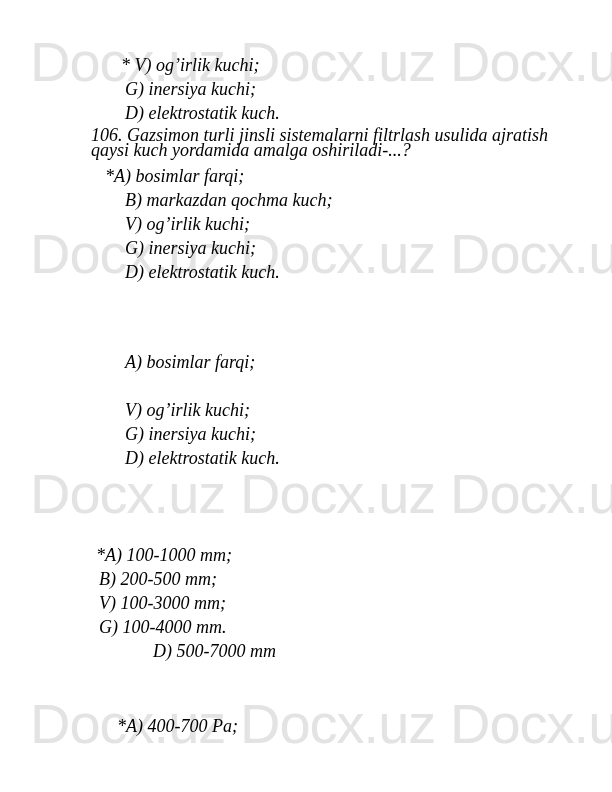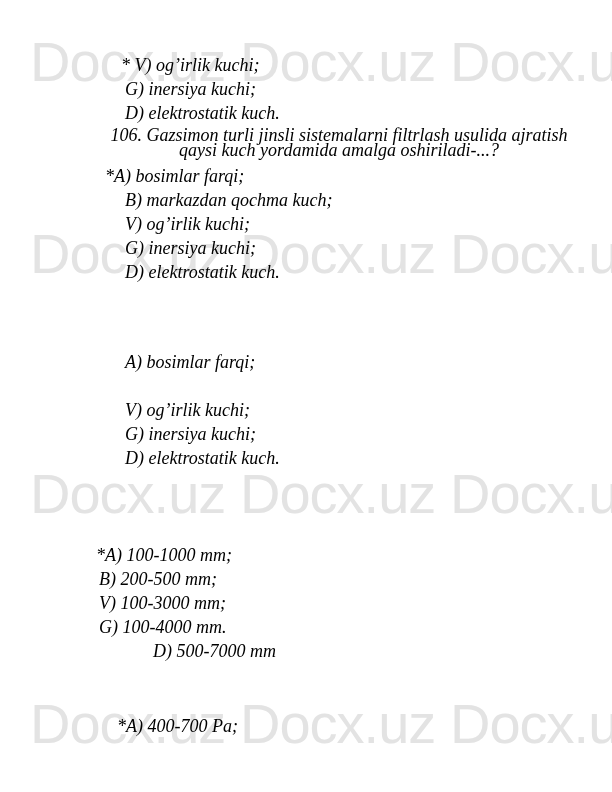--- a/index.html
+++ b/index.html
@@ -4,21 +4,21 @@
 <style>
   html, body { margin: 0; padding: 0; background: #ffffff; }
   body { width: 612px; height: 792px; position: relative; overflow: hidden;
          font-family: "Liberation Serif", "DejaVu Serif", serif; color: #000; }
   .page { position: absolute; left: 0; top: 0; width: 524px; height: 792px; }
   .wm-layer { position: absolute; left: 0; top: 0; width: 612px; height: 792px; z-index: 0; }
   .wm { position: absolute; font-family: "Liberation Sans", "DejaVu Sans", sans-serif;
         font-size: 56px; color: #e3e3e3; letter-spacing: -1px; line-height: 1; white-space: nowrap; }
   .content { position: absolute; left: 0; top: 0; width: 612px; height: 792px; z-index: 1; }
   .line { position: absolute; font-size: 18px; line-height: 15px; white-space: nowrap; font-style: italic; }
-  .q { left: 104px; width: 470px; white-space: normal; text-align: center; }
+  .q { left: 91px; width: 470px; white-space: normal; }
 </style>
 </head>
 <body>
 
 <div class="page">
 
   <div class="wm-layer">
     <div class="wm" style="left:30px;top:34px">Docx.uz</div>
     <div class="wm" style="left:240px;top:34px">Docx.uz</div>
     <div class="wm" style="left:450px;top:34px">Docx.uz</div>

